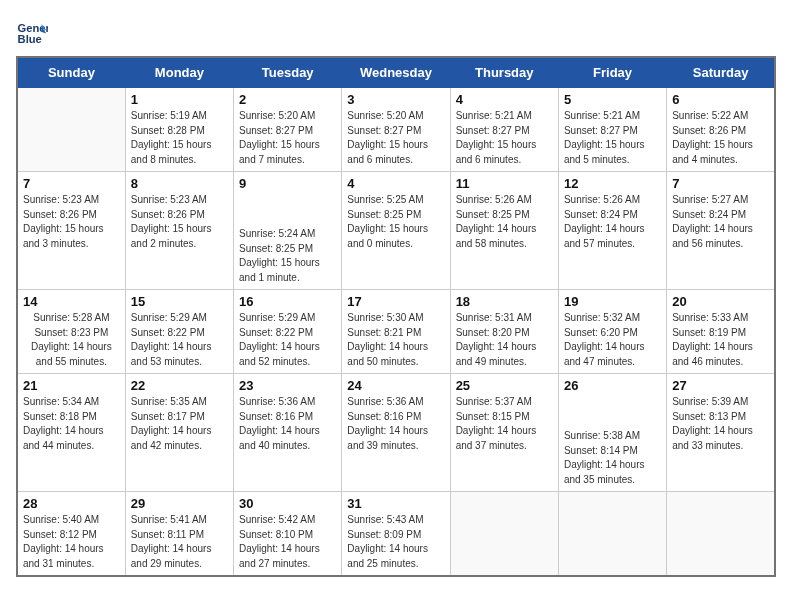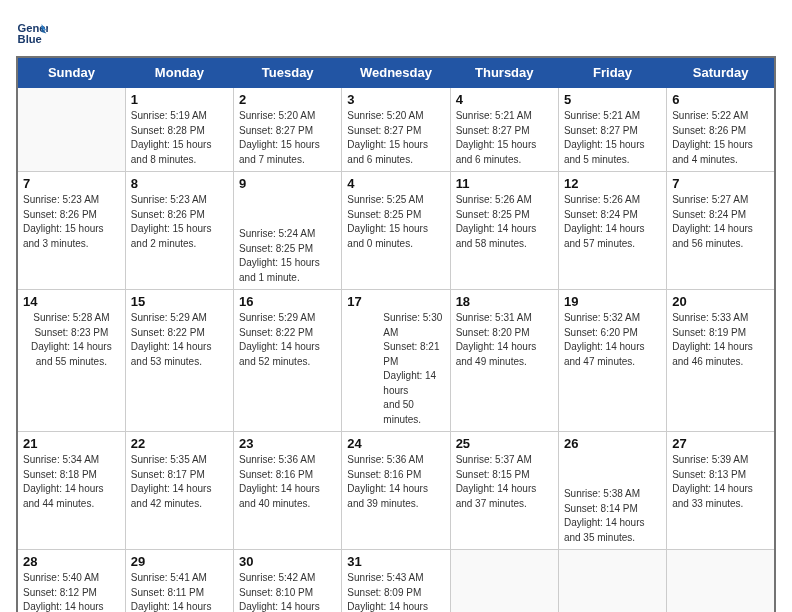--- a/index.html
+++ b/index.html
@@ -227,21 +227,21 @@
         </td>
         <td>
           <span class="day-num">16</span>
           <div class="day-info" style="white-space: pre-line;">Sunrise: 5:29 AM
 Sunset: 8:22 PM
 Daylight: 14 hours
 and 52 minutes.</div>
         </td>
         <td>
           <span class="day-num">17</span>
-          <div class="day-info" style="white-space: pre-line; margin-left: 36px;">Sunrise: 5:30 AM
+          <div class="day-info" style="white-space: pre-line;">Sunrise: 5:30 AM
 Sunset: 8:21 PM
 Daylight: 14 hours
 and 50 minutes.</div>
         </td>
         <td>
           <span class="day-num">18</span>
           <div class="day-info" style="white-space: pre-line;">Sunrise: 5:31 AM
 Sunset: 8:20 PM
 Daylight: 14 hours
 and 49 minutes.</div>

